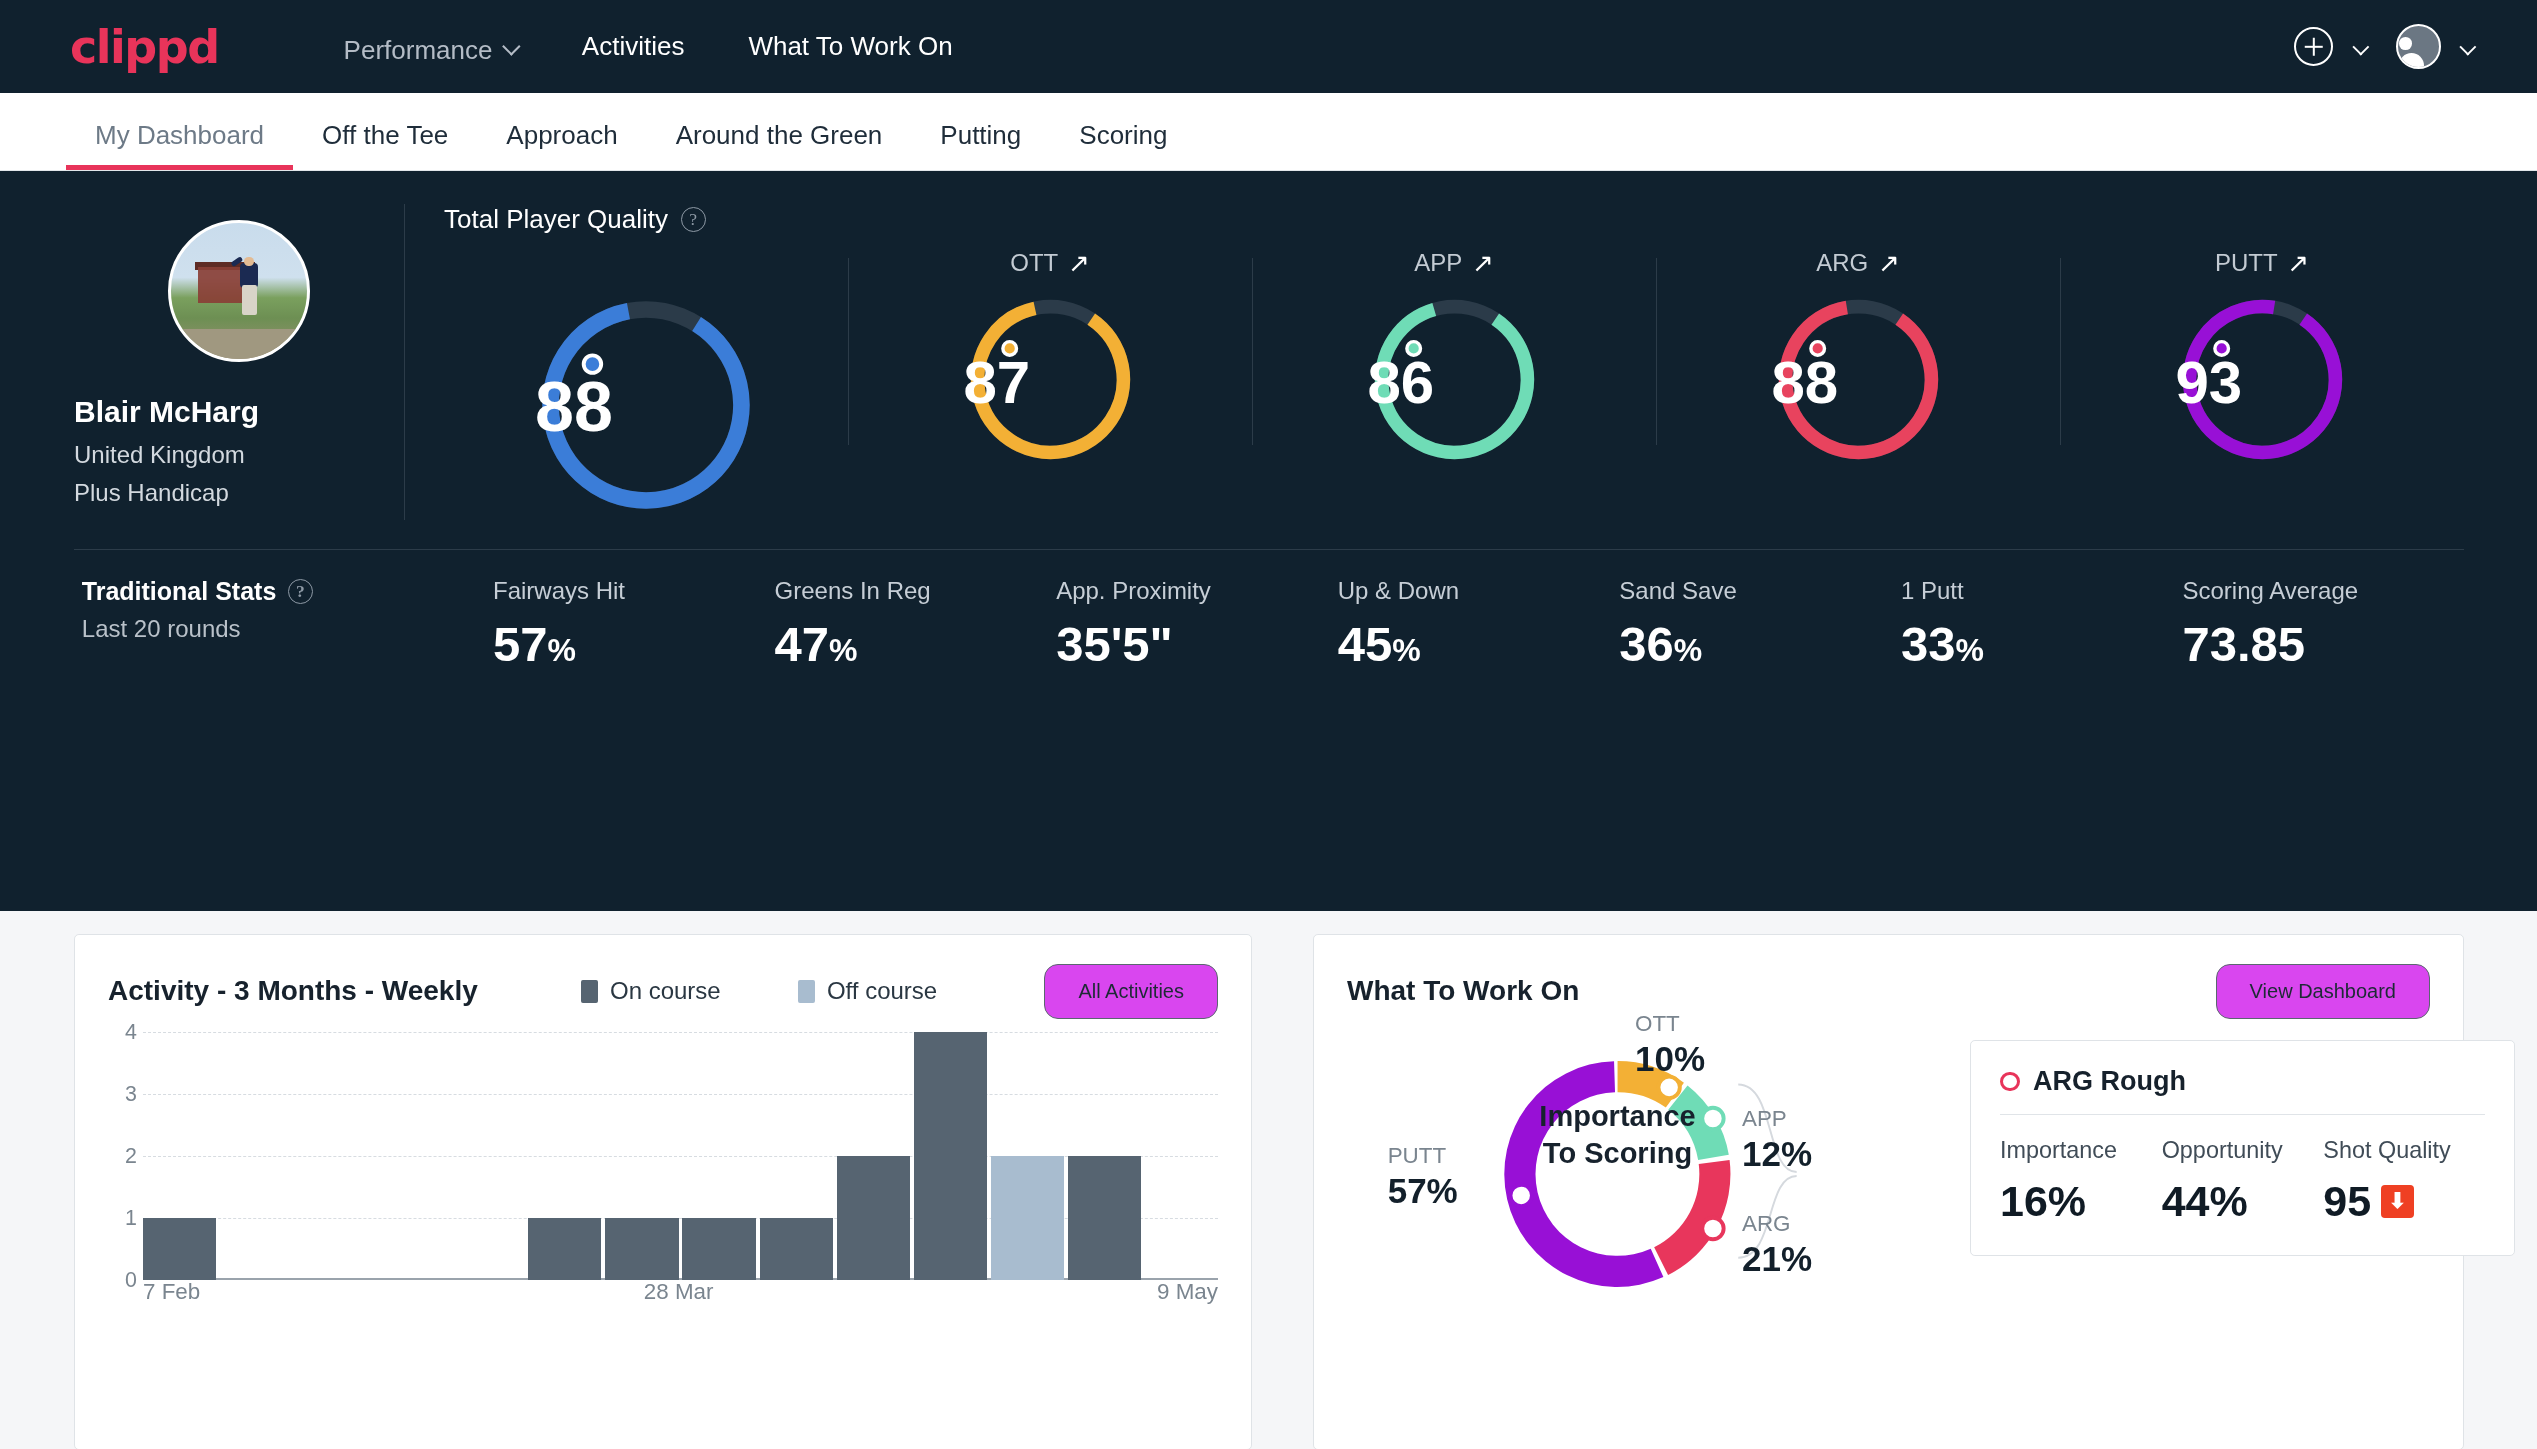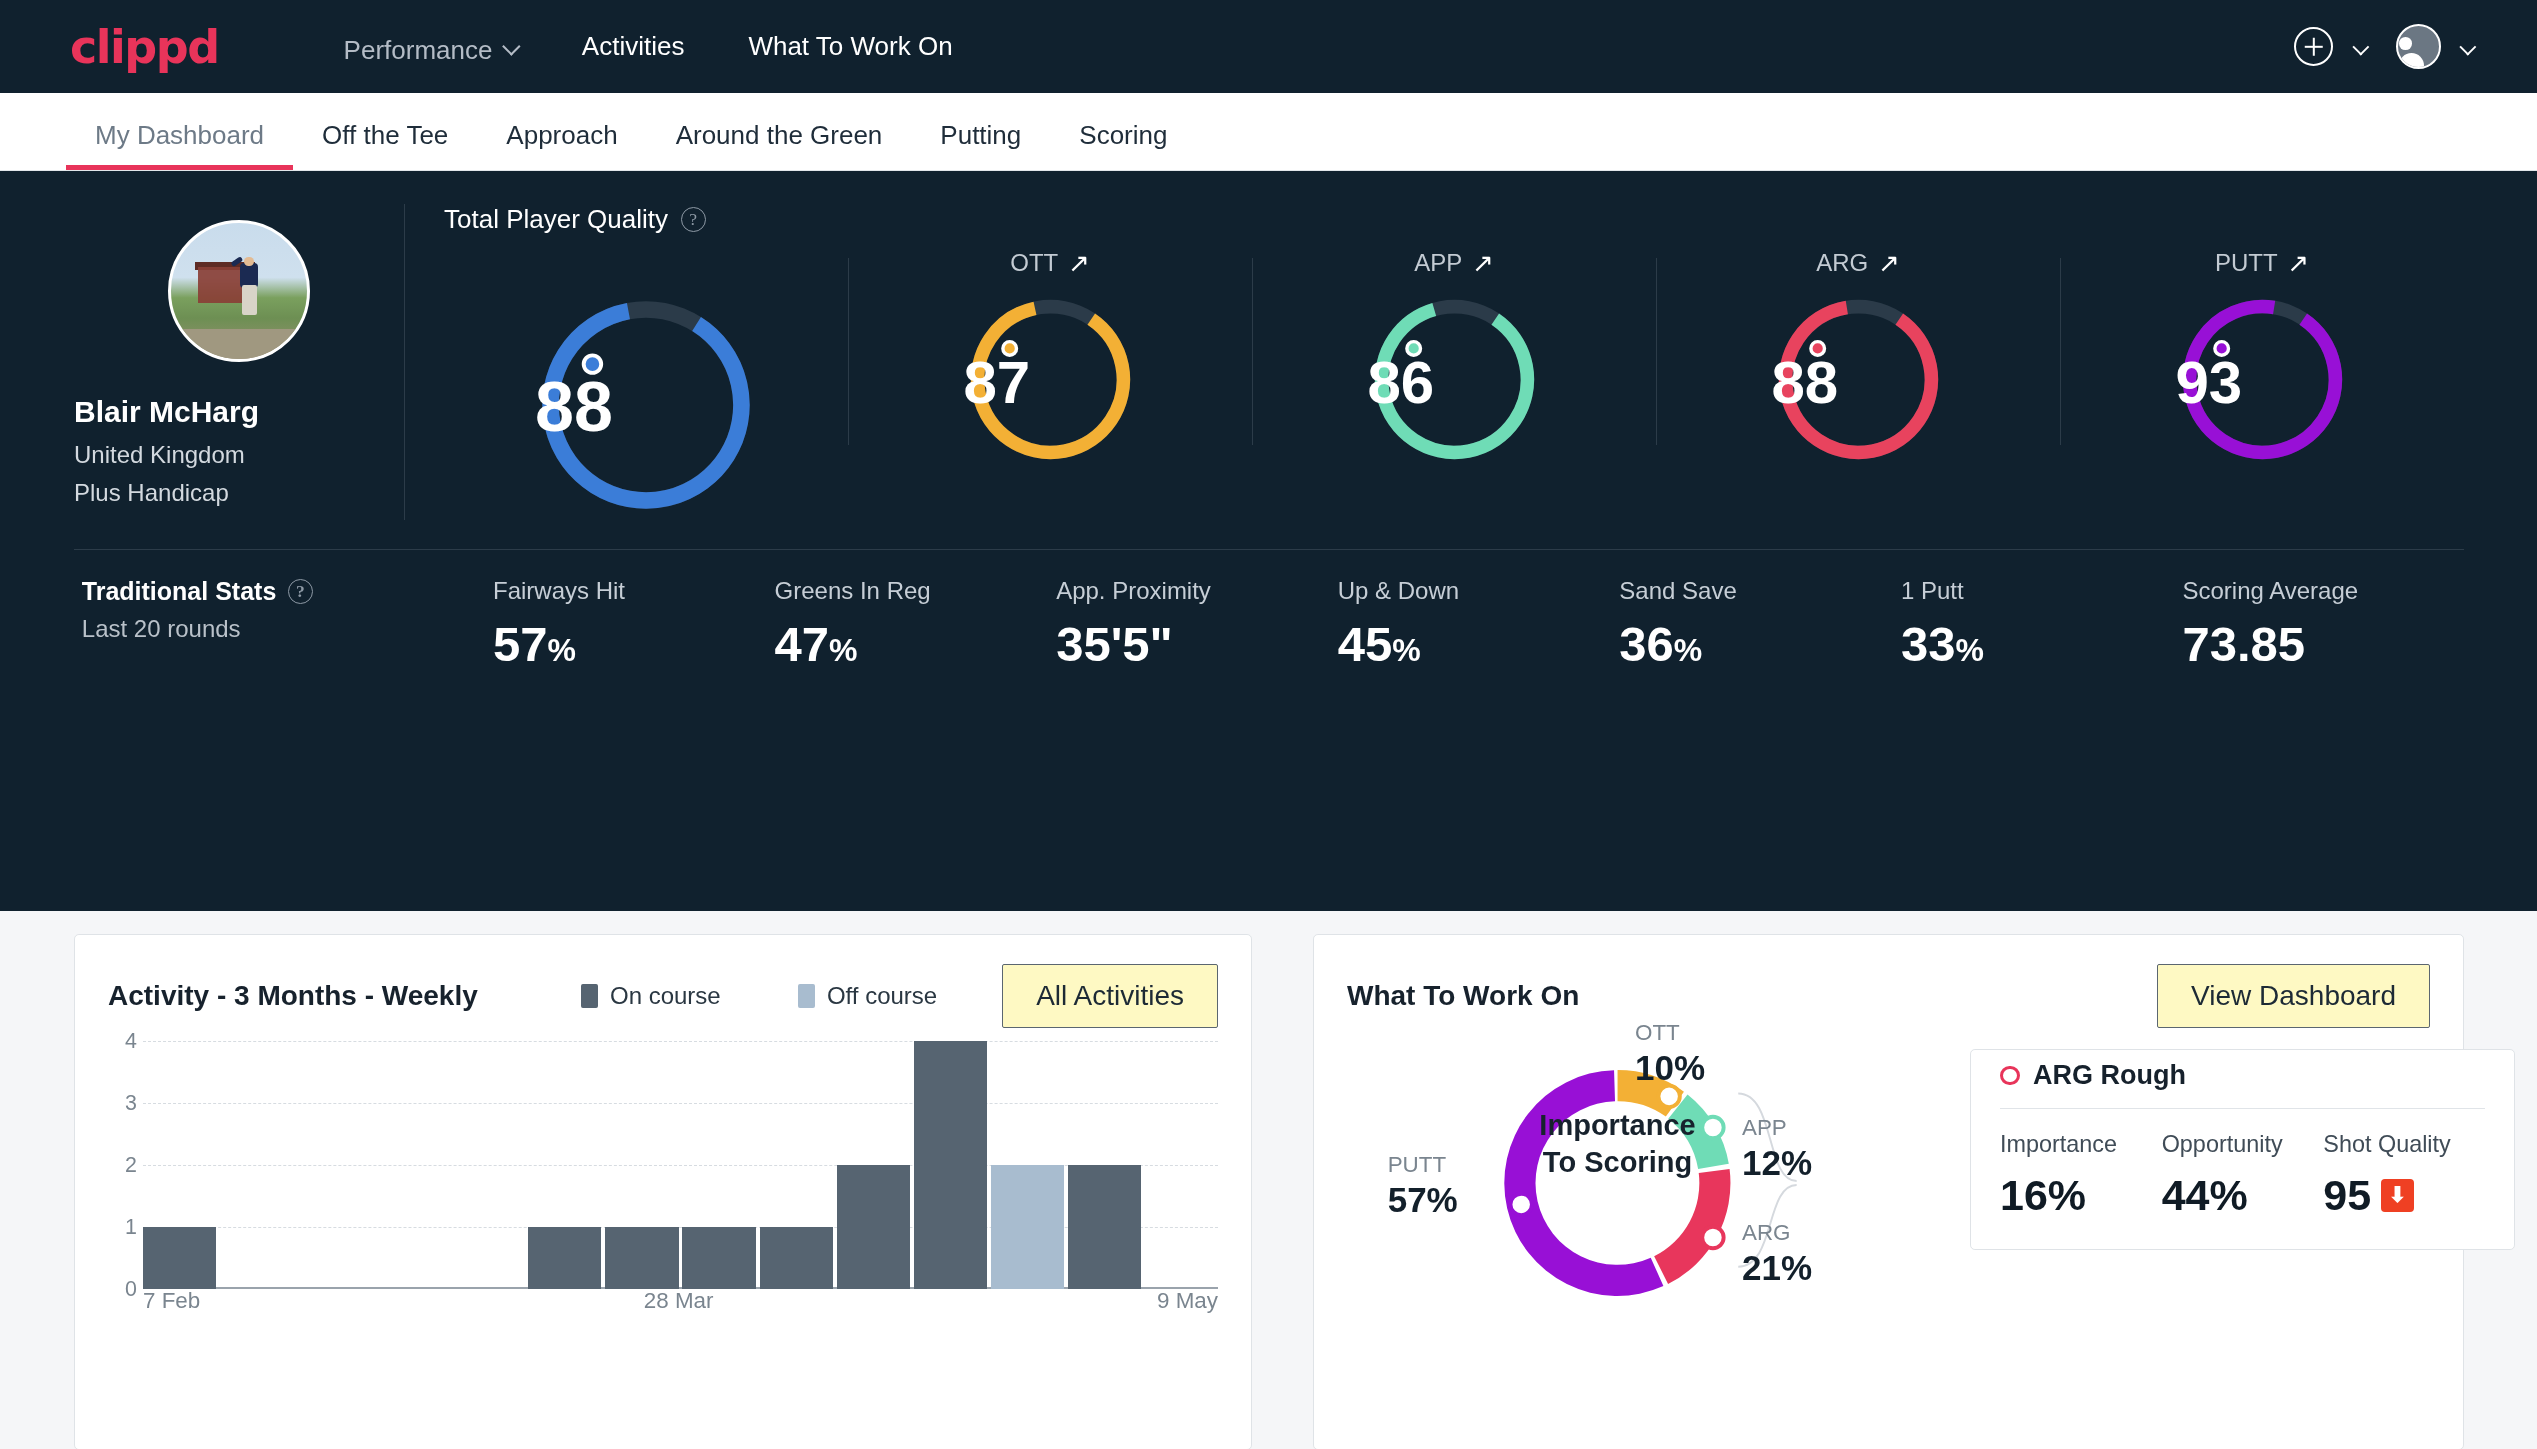--- a/index.html
+++ b/index.html
@@ -249,24 +249,24 @@
   .card-work { flex: 1; padding: 29px 33px 0 33px; position: relative; }
 
   .card-head { display: flex; align-items: center; margin-bottom: 9.7px; }
   .card-title { font-size: 28px; font-weight: bold; color: #17222d; }
   .legend { display: flex; align-items: center; gap: 29px; margin-left: 55px; }
   .legend-item { display: flex; align-items: center; gap: 11.7px; font-size: 24px; color: #2a3742; padding-left: 48px; }
   .legend-sw { width: 17.5px; height: 23.4px; border-radius: 1.9px; }
   .btn-outline {
     margin-left: auto;
     border: 1px solid #5b6670;
-    background: #fef9c3;
-    border-radius: 2px;
+    background: #d946ef;
+    border-radius: 14px;
     padding: 14.6px 33px;
-    font-size: 28px;
+    font-size: 20px;
     color: #1d2a35;
     cursor: pointer;
     font-family: "Liberation Sans", sans-serif;
   }
 
   .chart-area { position: relative; height: 273px; margin-top: 13.6px; }
   .ylabels { position: absolute; left: 0; top: 0; bottom: 25px; width: 29px; }
   .ylabel {
     position: absolute; right: 0;
     font-size: 21.4px; color: #7a858f;
@@ -303,21 +303,21 @@
   .dlbl { position: absolute; text-align: left; }
   .dlbl .k { font-size: 22.4px; color: #7a858f; margin-bottom: 1.9px; }
   .dlbl .v { font-size: 35px; font-weight: bold; color: #13202b; }
   .detail-card {
     position: absolute;
     left: 623px; top: 11.7px;
     width: 545px;
     border: 1px solid #dfe3e7;
     border-radius: 4.9px;
     background: #fff;
-    padding: 10px 29px 29px 29px;
+    padding: 25px 29px 29px 29px;
   }
   .detail-head { display: flex; align-items: center; gap: 13.6px; margin-bottom: 17.5px; }
   .ring-dot {
     width: 19.5px; height: 19.5px; border-radius: 50%;
     border: 3.9px solid #e8345a;
   }
   .detail-title { font-size: 27px; font-weight: bold; color: #16212c; }
   .detail-sep { height: 1px; background: #e0e4e8; margin-bottom: 21.4px; }
   .detail-metrics { display: flex; }
   .metric { flex: 1; }

